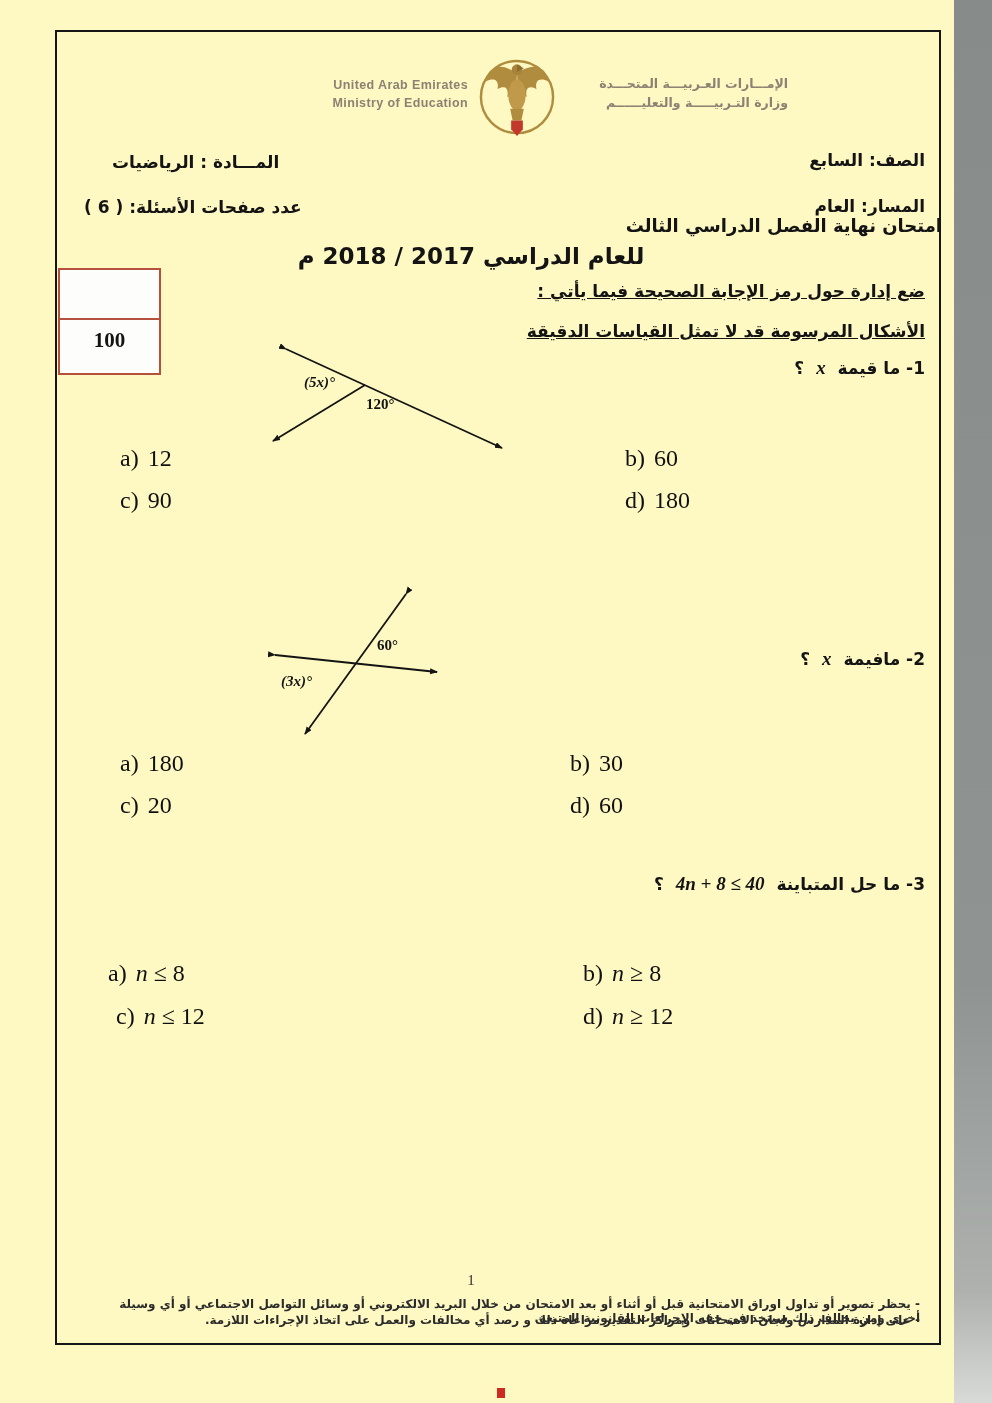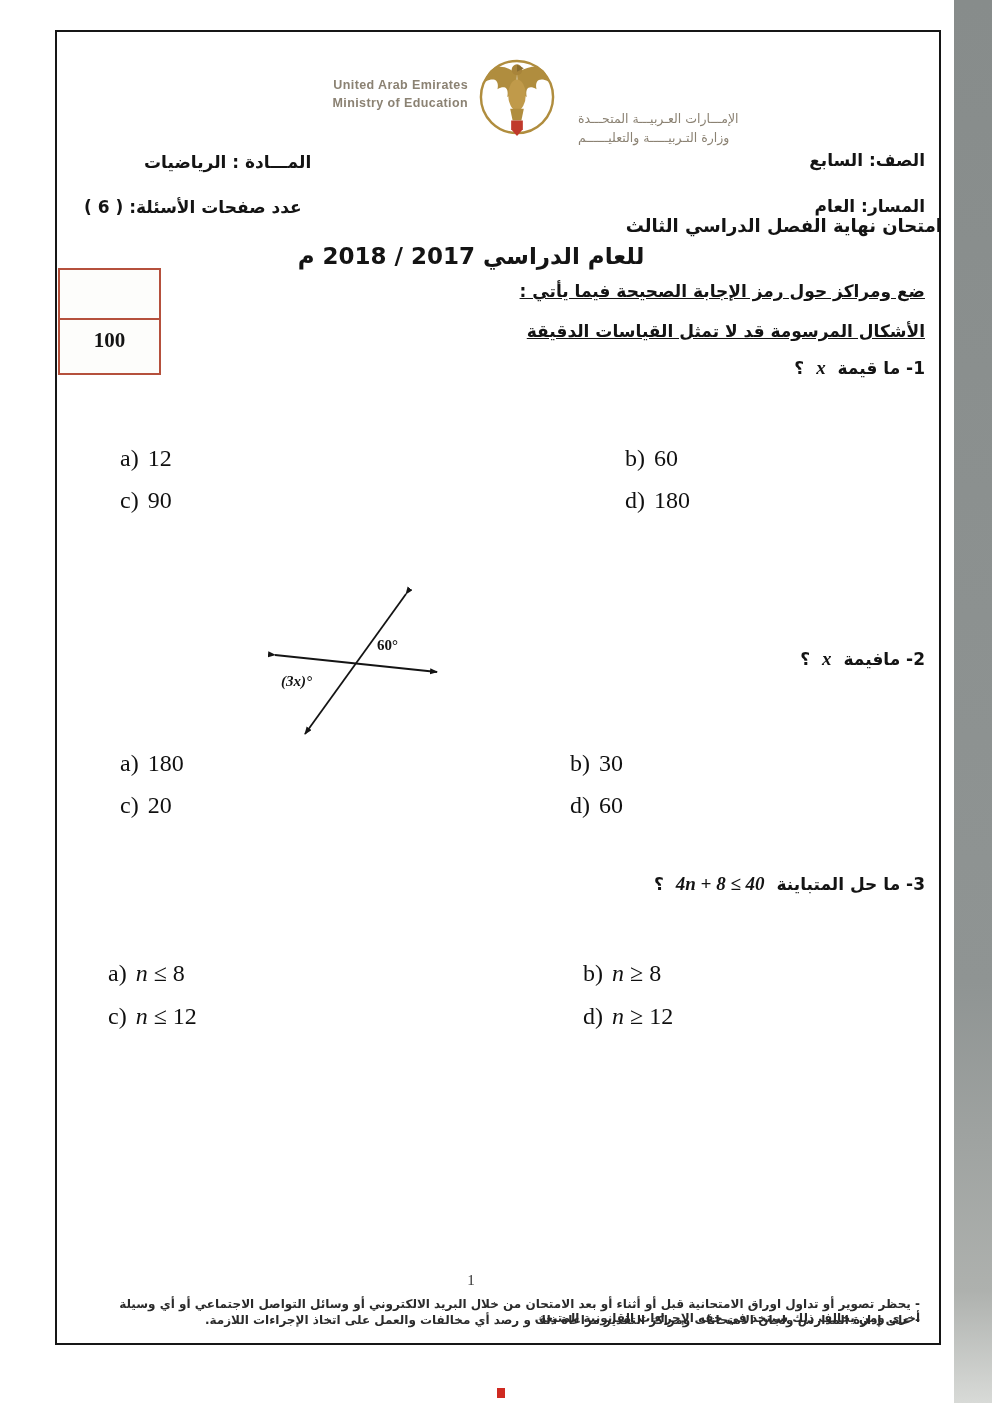--- a/index.html
+++ b/index.html
@@ -1,37 +1,37 @@
 <!DOCTYPE html>
 <html><head>
 <meta charset="utf-8">
 <style>
   * { margin:0; padding:0; box-sizing:border-box; }
   html,body { background:#e9e9e6; }
   body { font-family:"Liberation Sans", sans-serif; }
-  .page { position:relative; width:992px; height:1403px; background:#ffffff; overflow:hidden; margin:0 auto;padding-left:36px; }
+  .page { position:relative; width:992px; height:1403px; background:#fef9c3; overflow:hidden; margin:0 auto;padding-left:36px; }
 
   .scan-strip { position:absolute; right:0; top:0; width:38px; height:1403px;
     background:linear-gradient(to bottom,#878c8b 0%,#8f9493 70%,#aeb1ae 92%,#d8dad7 100%); }
   .frame { position:absolute; left:55px; top:30px; width:886px; height:1315px; border:2px solid #161616; }
   .red-mark { position:absolute; left:497px; top:1388px; width:8px; height:10px; background:#cf2a21; }
 
   
   .logo-en { position:absolute; left:300px; top:76px; width:168px; text-align:right;
     color:#8b8273; font-weight:bold; font-size:12.5px; line-height:1.45; letter-spacing:.4px; }
   .emblem { position:absolute; left:478px; top:52px; }
-  .logo-ar { position:absolute; left:578px; top:74px; width:210px; direction:rtl; text-align:left;
-    color:#8b8273; font-weight:normal; font-size:12.5px; line-height:1.55;
-    font-family:"DejaVu Sans", sans-serif;margin-top:35px; }
+  .logo-ar { position:absolute; left:578px; top:74px; width:210px; direction:rtl; text-align:right;
+    color:#8b8273; font-weight:bold; font-size:12.5px; line-height:1.55;
+    font-family:"DejaVu Sans", sans-serif; }
 
   .ar { direction:rtl; font-family:"DejaVu Sans", sans-serif; color:#141414; }
   .hdr-field { position:absolute; font-weight:bold; font-size:17px; }
   .grade   { right:67px; top:150px; }
   .track   { right:67px; top:196px; }
-  .subject { left:112px; top:152px;margin-left:32px; }
+  .subject { left:112px; top:152px; }
   .pages   { left:84px;  top:197px; }
   .exam-title { position:absolute; left:0; right:50px; top:215px; font-weight:bold; font-size:18px; }
   .exam-year  { position:absolute; left:0; right:50px; top:243px; text-align:center; font-weight:bold; font-size:23px; }
 
   
   .score-box { position:absolute; left:58px; top:268px; width:103px; height:107px;
     border:2px solid #b5503c; background:#fdfdfb; }
   .score-divider { position:absolute; left:-2px; right:-2px; top:48px; border-top:2px solid #b5503c; }
   .score-value { position:absolute; top:58px; left:0; width:100%; text-align:center;
     font-family:"Liberation Serif", serif; font-weight:bold; font-size:21px; color:#141414; }
@@ -96,29 +96,42 @@
   <div class="hdr-field ar subject">المـــادة : الرياضيات</div>
   <div class="hdr-field ar pages">عدد صفحات الأسئلة: ( 6 )</div>
   <div class="exam-title ar">امتحان نهاية الفصل الدراسي الثالث</div>
   <div class="exam-year ar">للعام الدراسي 2017 / 2018 م</div>
 
   <div class="score-box">
     <div class="score-divider"></div>
     <div class="score-value">100</div>
   </div>
 
-  <div class="inst ar" style="top:281px">ضع ومراكز حول رمز الإجابة الصحيحة فيما يأتي  :</div>
+  <div class="inst ar" style="top:281px">ضع إدارة حول رمز الإجابة الصحيحة فيما يأتي  :</div>
   <div class="inst ar" style="top:321px">الأشكال المرسومة قد لا تمثل القياسات الدقيقة</div>
 
   <div class="q-text ar" style="top:357px">
     <span>1- ما قيمة</span>
     <span class="math" dir="ltr">x</span>
     <span>؟</span>
   </div>
 
+  <div class="diagram" style="left:260px; top:338px; width:260px; height:130px">
+    <svg width="260" height="130" viewBox="0 0 260 130">
+      <defs>
+        <marker id="arw" markerWidth="9" markerHeight="8" refX="7" refY="3" orient="auto" markerUnits="userSpaceOnUse">
+          <path d="M0,0 L8,3 L0,6 Z" fill="#141414"></path>
+        </marker>
+      </defs>
+      <line x1="26" y1="11" x2="242" y2="110" stroke="#141414" stroke-width="1.8" marker-start="url(#arw)" marker-end="url(#arw)"></line>
+      <line x1="105" y1="47" x2="13" y2="103" stroke="#141414" stroke-width="1.8" marker-end="url(#arw)"></line>
+    </svg>
+    <div class="angle-label it" style="left:44px; top:36px">(5x)°</div>
+    <div class="angle-label" style="left:106px; top:58px">120°</div>
+  </div>
 
   <div class="ans" style="left:120px; top:445px">
     <span class="ans-label">a)</span><span>12</span>
   </div>
   <div class="ans" style="left:625px; top:445px">
     <span class="ans-label">b)</span><span>60</span>
   </div>
   <div class="ans" style="left:120px; top:487px">
     <span class="ans-label">c)</span><span>90</span>
   </div>
@@ -164,21 +177,21 @@
     <span class="math" dir="ltr">4n + 8 ≤ 40</span>
     <span>؟</span>
   </div>
 
   <div class="ans" style="left:108px; top:960px">
     <span class="ans-label">a)</span><span class="math-var">n</span><span>≤ 8</span>
   </div>
   <div class="ans" style="left:583px; top:960px">
     <span class="ans-label">b)</span><span class="math-var">n</span><span>≥ 8</span>
   </div>
-  <div class="ans" style="left:108px; top:1003px">
+  <div class="ans" style="left:116px; top:1003px">
     <span class="ans-label">c)</span><span class="math-var">n</span><span>≤ 12</span>
   </div>
   <div class="ans" style="left:583px; top:1003px">
     <span class="ans-label">d)</span><span class="math-var">n</span><span>≥ 12</span>
   </div>
 
   <div class="page-num">1</div>
   <div class="foot-note" style="top:1297px">-  يحظر تصوير أو تداول اوراق الامتحانية قبل أو أثناء أو بعد الامتحان من خلال البريد الالكتروني أو وسائل التواصل الاجتماعي أو أي وسيلة أخرى ومن يخالف ذلك سيتخذ في حقه الإجراءات القانونية المتبعة.</div>
   <div class="foot-note" style="top:1313px">-  على إدارة المدارس ولجان الامتحانات ومراكز التقدير مراعاة ذلك و رصد أي مخالفات والعمل على اتخاذ الإجراءات اللازمة.</div>
 

